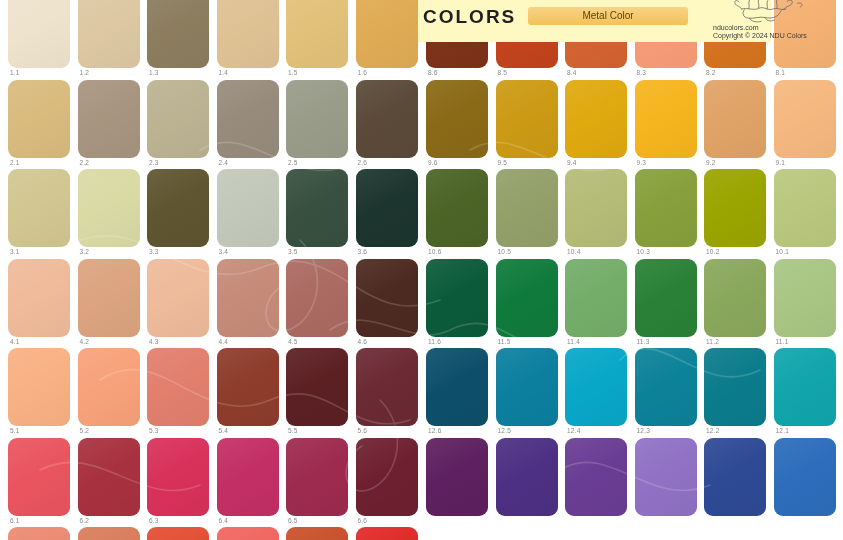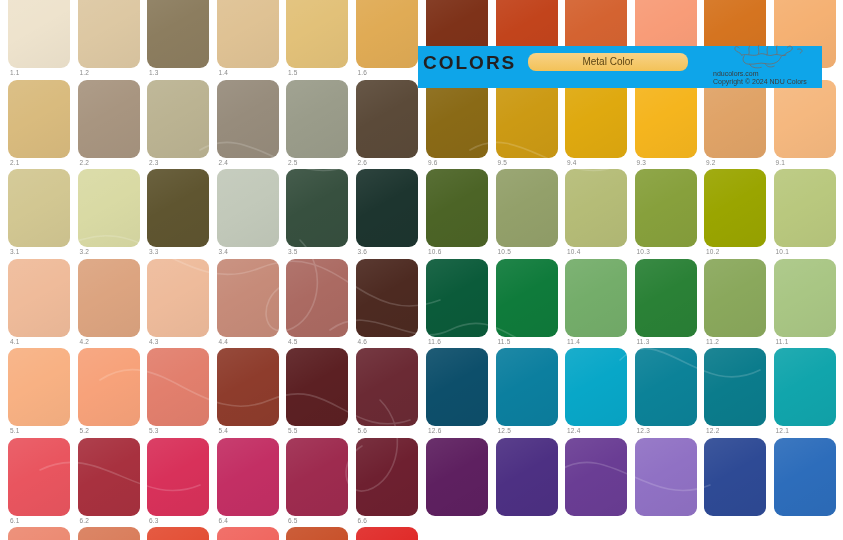--- a/index.html
+++ b/index.html
@@ -14,39 +14,38 @@
     position:relative;
     width:843px;height:540px;
     background:#ffffff;
     overflow:hidden;
   }
 
   
   #header{
     position:absolute;
     left:418px;top:0px;
-    width:404px;height:42px;
+    width:353px;height:42px;
     z-index:40;
-    background:#0ea5e9;
-    margin-top:46px;
+    background:#fef9c3;
   }
   #title{
     position:absolute;
     left:5px;top:6px;
     font-size:19px;
     font-weight:bold;
     letter-spacing:2.0px;
     color:#231f20;
     font-family:"Liberation Sans", sans-serif;
   }
   #metal-pill{
     position:absolute;
     left:110px;top:7px;
     width:160px;height:18px;
-    border-radius:8px;
+    border-radius:3px;
     background:#f6c96a;
     background:linear-gradient(180deg,#f8d286 0%,#f3c258 100%);
   }
   #metal-pill span{
     display:block;
     text-align:center;
     line-height:18px;
     font-size:10px;
     color:#5c4412;
     font-family:"Liberation Sans", sans-serif;

